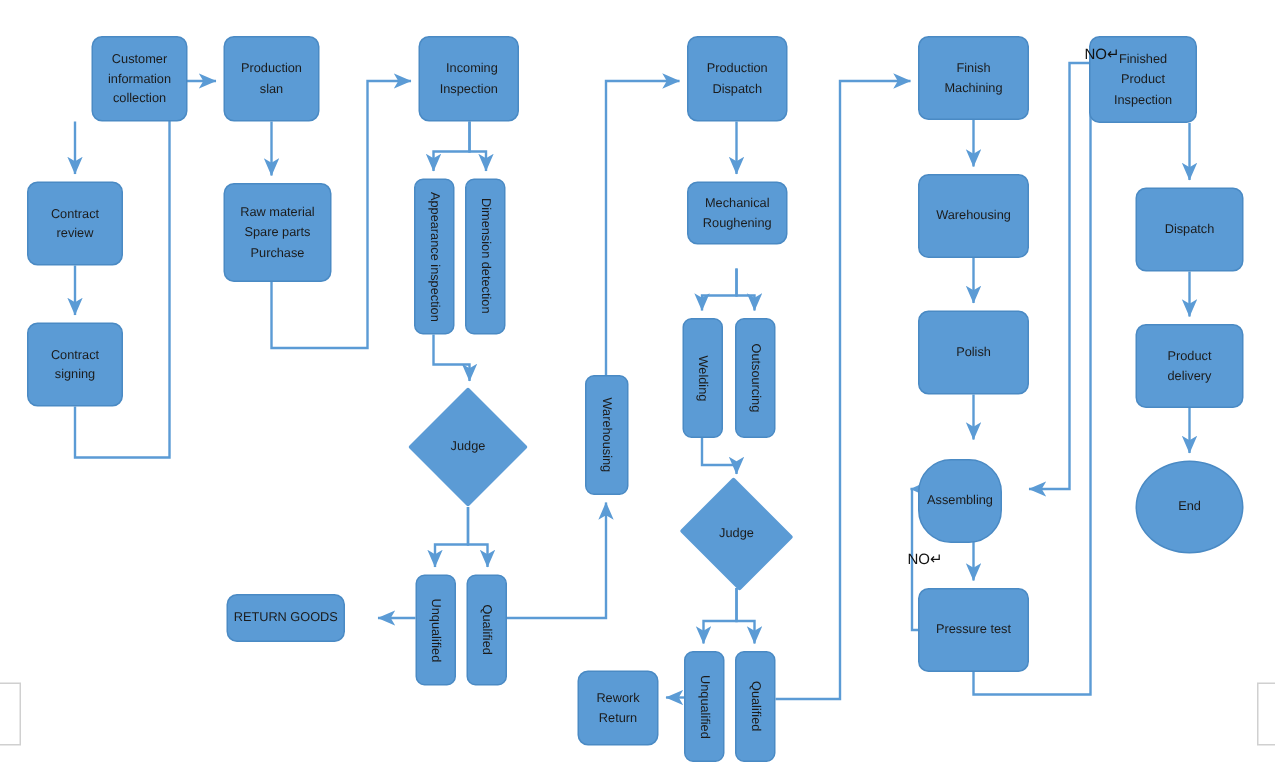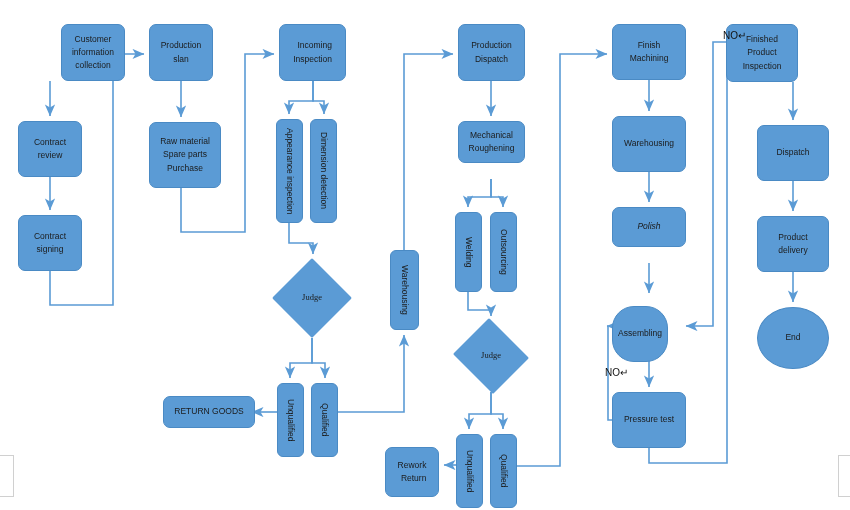--- a/index.html
+++ b/index.html
@@ -5,21 +5,21 @@
 <style>
   html,body{margin:0;padding:0;background:#ffffff;}
   body{font-family:"Liberation Sans", sans-serif;}
   #canvas{position:relative;width:850px;height:510px;background:#ffffff;overflow:hidden;}
   #edges{position:absolute;left:0;top:0;width:850px;height:510px;}
   .node{position:absolute;box-sizing:border-box;background:#5b9bd5;border:1px solid #4a8ac4;
         display:flex;align-items:center;justify-content:center;text-align:center;
         color:#1b1b1b;font-size:8.5px;line-height:1.55;border-radius:7px;padding:2px;}
   .node.vert{writing-mode:vertical-rl;text-orientation:mixed;border-radius:6px;}
   .node.vert .txt{display:block;white-space:nowrap;}
-  .node.diamond{background:transparent;border:none;border-radius:0;font-family:Liberation Serif, serif;}
+  .node.diamond{background:transparent;border:none;border-radius:0;}
   .node.diamond .dshape{position:absolute;left:0;top:0;width:100%;height:100%;
         background:#5b9bd5;transform:rotate(45deg) scale(.707);border-radius:2px;}
   .node.diamond .txt{position:relative;z-index:2;}
   .node.ellipse{border-radius:50%;}
   .node .txt{display:block;}
   .elabel{position:absolute;font-size:10px;color:#111;font-family:"Liberation Sans",sans-serif;
           white-space:nowrap;text-align:right;}
   .corner-mark{position:absolute;border:1px solid #c9c9c9;}
 </style>
 </head>
@@ -116,21 +116,21 @@
       <div class="node diamond" style="left: 272px; top: 258px; width: 80px; height: 80px;">
         <div class="dshape"></div>
         <span class="txt">Judge</span>
       </div>
       <div class="node vert" style="left: 277px; top: 383px; width: 27px; height: 74px;">
         <span class="txt">Unqualified</span>
       </div>
       <div class="node vert" style="left: 311px; top: 383px; width: 27px; height: 74px;">
         <span class="txt">Qualified</span>
       </div>
-      <div class="node" style="left: 163px; top: 396px; width: 92px; height: 32px;">
+      <div class="node" style="left: 151px; top: 396px; width: 79px; height: 32px;">
         <span class="txt">RETURN GOODS</span>
       </div>
       <div class="node vert" style="left: 390px; top: 250px; width: 29px; height: 80px;">
         <span class="txt">Warehousing</span>
       </div>
       <div class="node" style="left: 458px; top: 24px; width: 67px; height: 57px;">
         <span class="txt">Production<br>Dispatch</span>
       </div>
       <div class="node" style="left: 458px; top: 121px; width: 67px; height: 42px;">
         <span class="txt">Mechanical<br>Roughening</span>
@@ -144,30 +144,30 @@
       <div class="node diamond" style="left: 451px; top: 320px; width: 80px; height: 72px;">
         <div class="dshape"></div>
         <span class="txt">Judge</span>
       </div>
       <div class="node vert" style="left: 456px; top: 434px; width: 27px; height: 74px;">
         <span class="txt">Unqualified</span>
       </div>
       <div class="node vert" style="left: 490px; top: 434px; width: 27px; height: 74px;">
         <span class="txt">Qualified</span>
       </div>
-      <div class="node" style="left: 385px; top: 447px; width: 54px; height: 50px; text-align: right;">
+      <div class="node" style="left: 385px; top: 447px; width: 54px; height: 50px;">
         <span class="txt">Rework<br>Return</span>
       </div>
       <div class="node" style="left: 612px; top: 24px; width: 74px; height: 56px;">
         <span class="txt">Finish<br>Machining</span>
       </div>
       <div class="node" style="left: 612px; top: 116px; width: 74px; height: 56px;">
         <span class="txt">Warehousing</span>
       </div>
-      <div class="node" style="left: 612px; top: 207px; width: 74px; height: 40px; font-style: italic;">
+      <div class="node" style="left: 612px; top: 207px; width: 74px; height: 56px;">
         <span class="txt">Polish</span>
       </div>
       <div class="node" style="left: 612px; top: 306px; width: 56px; height: 56px; border-radius: 22px;">
         <span class="txt">Assembling</span>
       </div>
       <div class="node" style="left: 612px; top: 392px; width: 74px; height: 56px;">
         <span class="txt">Pressure test</span>
       </div>
       <div class="node" style="left: 726px; top: 24px; width: 72px; height: 58px; align-items: center;">
         <span class="txt">Finished<br>Product<br>Inspection</span>

